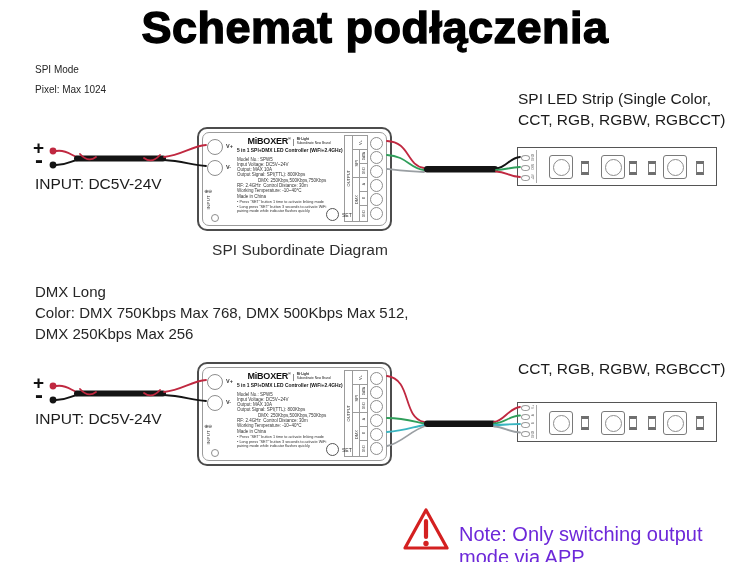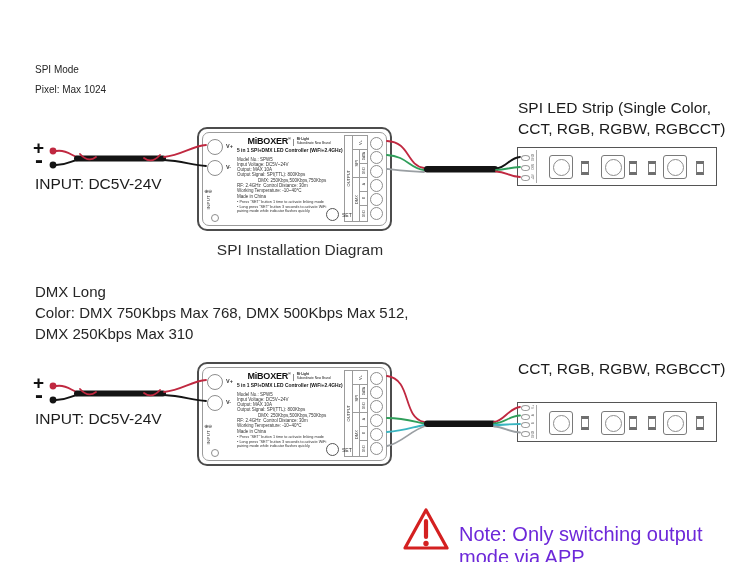--- a/index.html
+++ b/index.html
@@ -71,29 +71,30 @@
   .w-gray{stroke:#9a9fa3}
   .w-blk{stroke:#141414}
   .f-blk{fill:#141414}
   .f-red{fill:#c02840}
 </style>
 </head>
 <body>
 
 <div class="stage">
 
+  <h1 class="title">Schemat podłączenia</h1>
 
   <div class="abs mode13" style="left:35px;top:64px">SPI Mode</div>
   <div class="abs mode13" style="left:35px;top:84px">Pixel: Max 1024</div>
 
   <div class="abs plus" style="left:33px;top:141px">+</div>
   <div class="abs minus" style="left:35px;top:153px">-</div>
   <div class="abs input-label" style="left:35px;top:175px">INPUT: DC5V-24V</div>
 
-  <div class="abs strip-title" style="left:518px;top:97px">
+  <div class="abs strip-title" style="left:518px;top:88px">
     <div>SPI LED Strip (Single Color,</div>
     <div>CCT, RGB, RGBW, RGBCCT)</div>
   </div>
 
   <div class="strip" style="left:517px;top:147px;width:200px;height:39px">
     <div class="pad-col"></div>
     <div class="pad" style="top:7px"></div>
     <div class="pad" style="top:17px"></div>
     <div class="pad" style="top:27px"></div>
     <span class="pad-lb vtext" style="top:6px">GND</span>
@@ -103,21 +104,21 @@
     <div class="res" style="left:63px;top:12.5px"></div>
     <div class="led" style="left:83px;top:7px"></div>
     <div class="res" style="left:111px;top:12.5px"></div>
     <div class="res" style="left:130px;top:12.5px"></div>
     <div class="led" style="left:145px;top:7px"></div>
     <div class="res" style="left:178px;top:12.5px"></div>
   </div>
 
   <div class="abs mode15" style="left:35px;top:283px">DMX Long</div>
   <div class="abs mode15" style="left:35px;top:304px">Color: DMX 750Kbps Max 768, DMX 500Kbps Max 512,</div>
-  <div class="abs mode15" style="left:35px;top:325px">DMX 250Kbps Max 310</div>
+  <div class="abs mode15" style="left:35px;top:325px">DMX 250Kbps Max 256</div>
 
   <div class="abs plus" style="left:33px;top:376px">+</div>
   <div class="abs minus" style="left:35px;top:388px">-</div>
   <div class="abs input-label" style="left:35px;top:410px">INPUT: DC5V-24V</div>
 
   <div class="abs strip-title" style="left:518px;top:358px">
     <div>CCT, RGB, RGBW, RGBCCT)</div>
   </div>
 
   <div class="strip" style="left:517px;top:402px;width:200px;height:40px">
@@ -277,21 +278,21 @@
   <div class="screw" style="left:171px;top:7.5px;width:13px;height:13px"></div>
   <div class="screw" style="left:171px;top:21.5px;width:13px;height:13px"></div>
   <div class="screw" style="left:171px;top:35.5px;width:13px;height:13px"></div>
   <div class="screw" style="left:171px;top:49.5px;width:13px;height:13px"></div>
   <div class="screw" style="left:171px;top:63.5px;width:13px;height:13px"></div>
   <div class="screw" style="left:171px;top:78px;width:13px;height:13px"></div>
   <div class="set-btn"></div>
   <div class="set-label">SET</div>
 </div>
 
-  <div class="caption" style="left:195px;top:241px">SPI Installation Diagram</div>
+  <div class="caption" style="left:195px;top:241px">SPI Subordinate Diagram</div>
 
   <svg class="abs" style="left:402px;top:506px" width="48" height="48" viewBox="0 0 48 48">
     <path d="M24,4 L45,42 L3,42 Z" fill="#ffffff" stroke="#d42020" stroke-width="3.2" stroke-linejoin="round"></path>
     <line x1="24" y1="15" x2="24" y2="31" stroke="#d42020" stroke-width="4.2" stroke-linecap="round"></line>
     <circle cx="24" cy="37.5" r="2.7" fill="#d42020"></circle>
   </svg>
   <div class="abs note-text" style="left:459px;top:523px">Note: Only switching output mode via APP</div>
 
   <svg class="wires" width="750" height="562" viewBox="0 0 750 562">
 

